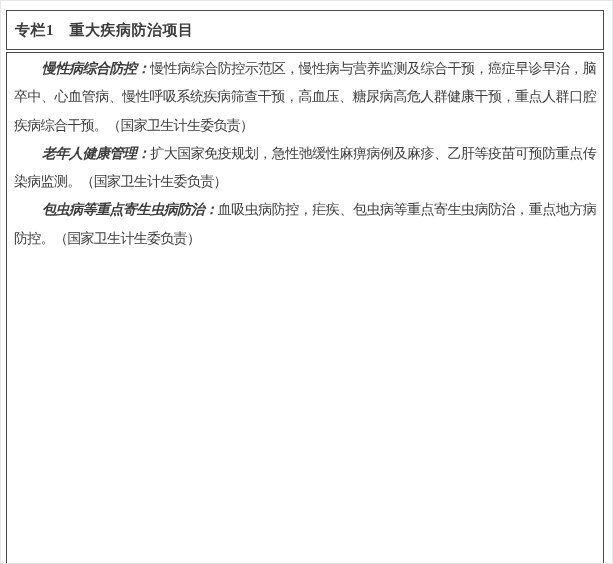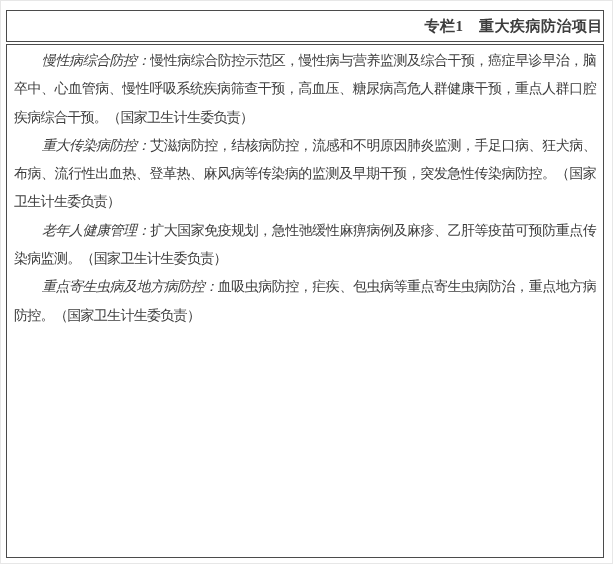--- a/index.html
+++ b/index.html
@@ -18,25 +18,25 @@
     width:613px;
     height:564px;
     box-sizing:border-box;
     background:var(--page-bg);
     border:1px solid var(--page-edge);
     overflow:hidden;
   }
   .panel-header{
     box-sizing:border-box;
     margin:9px 8px 2px 5px;
-    height:32px;
+    height:40px;
     border:1px solid var(--border);
     display:flex;
     align-items:center;
-    justify-content:flex-end;
+    justify-content:flex-start;
     font-size:15px;
     font-weight:bold;
     color:var(--text);
     letter-spacing:0.5px;
     padding-left:8px;
   }
   .panel-body{
     box-sizing:border-box;
     margin:0 8px 0 5px;
     height:514px;
@@ -47,32 +47,31 @@
     line-height:28.3px;
     letter-spacing:-0.7px;
     text-align:justify;
     overflow:hidden;
   }
   p.para{
     margin:0;
     text-indent:2em;
   }
   .lead{
-    font-weight:normal;
+    font-weight:bold;
     font-style:italic;
   }
   .attr{
   }
 </style>
 </head>
 <body>
 
 <div class="page">
   <div class="panel-header">
     <span>专栏1　重大疾病防治项目</span>
   </div>
   <div class="panel-body" id="panel-body">
       <p class="para"><span class="lead">慢性病综合防控：</span><span class="body-text">慢性病综合防控示范区，慢性病与营养监测及综合干预，癌症早诊早治，脑卒中、心血管病、慢性呼吸系统疾病筛查干预，高血压、糖尿病高危人群健康干预，重点人群口腔疾病综合干预。</span><span class="attr">（国家卫生计生委负责）</span></p>
-      <p class="para"><span class="lead">重大传染病防控：</span><span class="body-text">艾滋病防控，结核病防控，流感和不明原因肺炎监测，手足口病、狂犬病、布病、流行性出血热、登革热、麻风病等传染病的监测及早期干预，突发急性传染病防控。</span><span class="attr">（国家卫生计生委负责）</span></p>
       <p class="para"><span class="lead">老年人健康管理：</span><span class="body-text">扩大国家免疫规划，急性弛缓性麻痹病例及麻疹、乙肝等疫苗可预防重点传染病监测。</span><span class="attr">（国家卫生计生委负责）</span></p>
-      <p class="para"><span class="lead">重点寄生虫病及地方病防控：</span><span class="body-text">血吸虫病防控，疟疾、包虫病等重点寄生虫病防治，重点地方病防控。</span><span class="attr">（国家卫生计生委负责）</span></p>
+      <p class="para"><span class="lead">包虫病等重点寄生虫病防治：</span><span class="body-text">血吸虫病防控，疟疾、包虫病等重点寄生虫病防治，重点地方病防控。</span><span class="attr">（国家卫生计生委负责）</span></p>
     </div>
 </div>
 
 </body></html>

